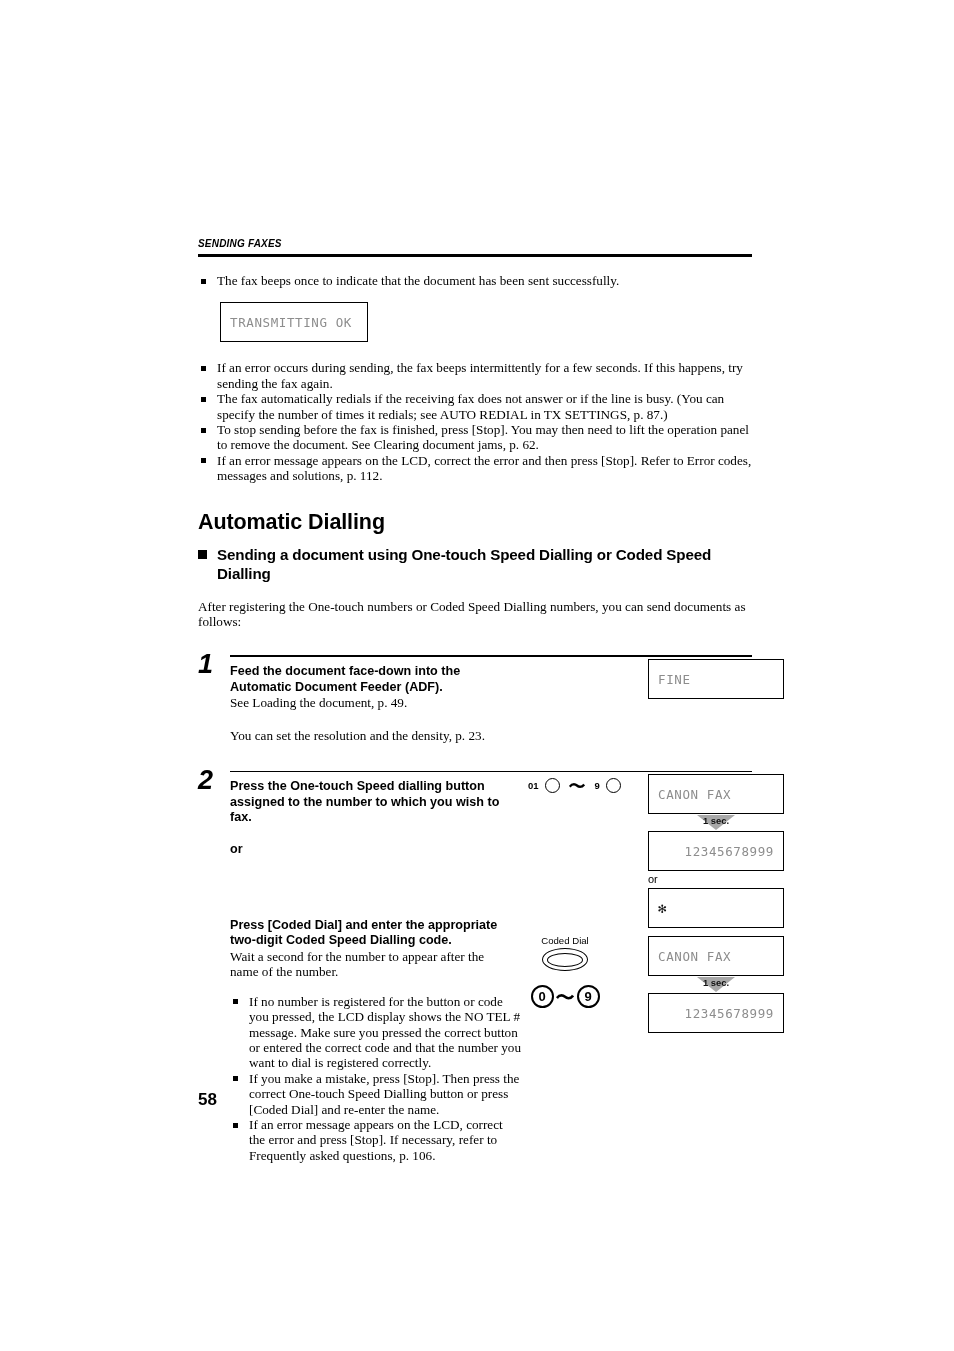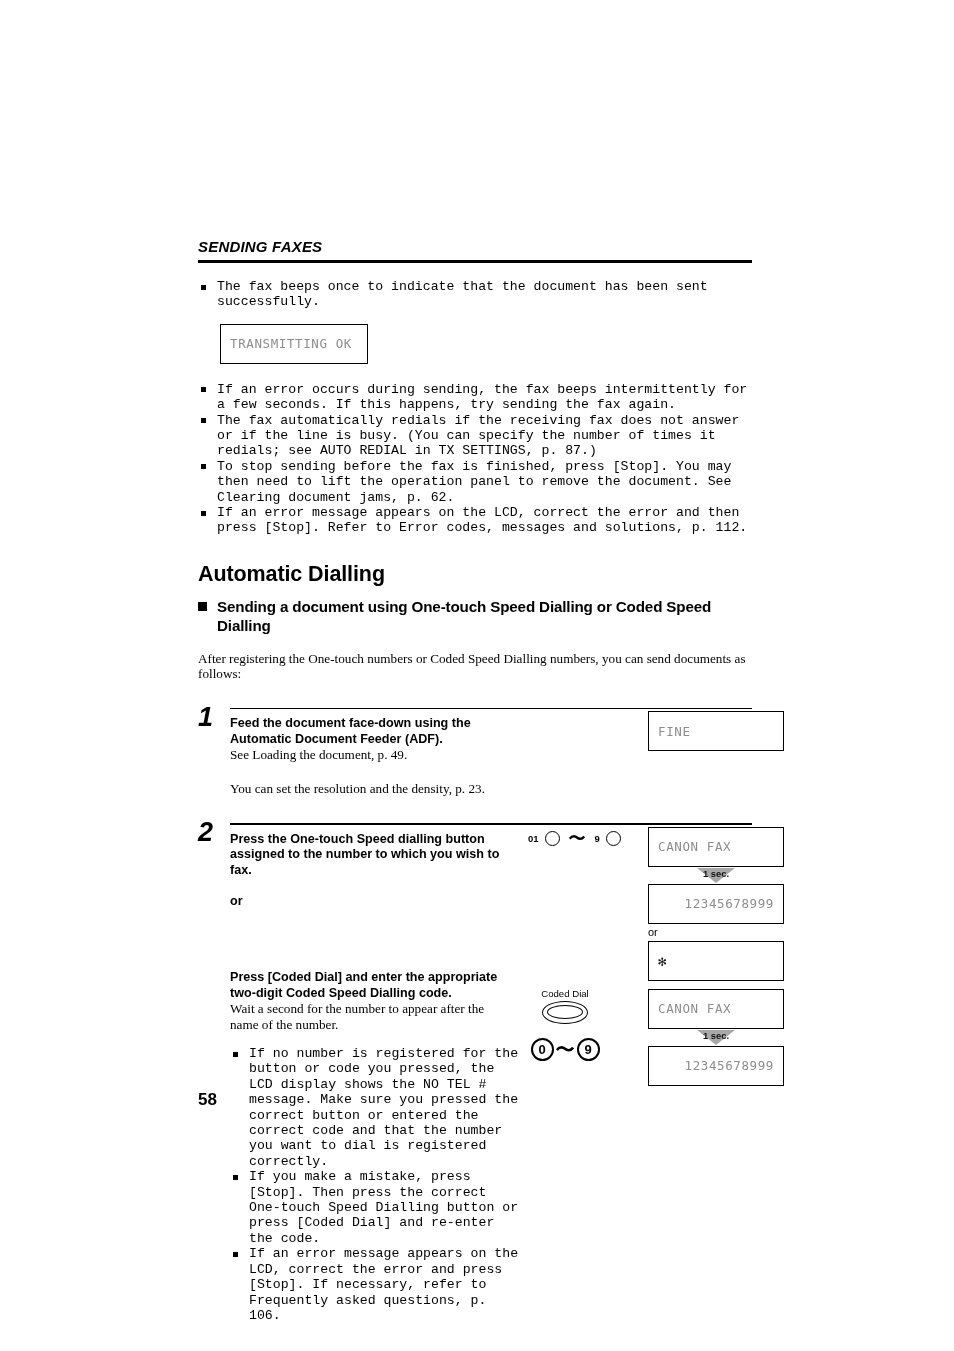--- a/index.html
+++ b/index.html
@@ -26,21 +26,21 @@
     left: 198px;
     top: 238px;
     width: 554px;
   }
 
   
   .runhead {
     font-family: "Liberation Sans", sans-serif;
     font-weight: bold;
     font-style: italic;
-    font-size: 15px;
+    font-size: 10px;
     letter-spacing: 0.2px;
     color: #000;
     margin: 0 0 5px 0;
   }
   .runrule {
     height: 3px;
     background: #000;
     width: 100%;
     margin-bottom: 16px;
   }
@@ -50,21 +50,20 @@
     list-style: none;
     margin: 0;
     padding: 0;
   }
   ul.bl > li {
     position: relative;
     padding-left: 19px;
     font-size: 13.2px;
     line-height: 15.4px;
     margin-bottom: 0px;
-    font-family: Liberation Mono, monospace;
   }
   ul.bl > li .sq {
     position: absolute;
     left: 3px;
     top: 5.5px;
     width: 5px;
     height: 5px;
     background: #000;
   }
   .gap18 { height: 18px; }
@@ -355,21 +354,21 @@
     </h2>
 
     <p class="intro">After registering the One-touch numbers or Coded Speed Dialling numbers, you can send documents as follows:</p>
 
     <div class="step" style="margin-top:26px">
       <div class="num">1</div>
       <div class="rule"></div>
       <div class="body">
         <div class="col-text">
           <p class="bold-lead">
-            <span>Feed the document face-down using the</span><br>
+            <span>Feed the document face-down into the</span><br>
             <span>Automatic Document Feeder (ADF).</span>
           </p>
           <p class="plain">See Loading the document, p. 49.</p>
           <div style="height:18px"></div>
           <p class="plain">You can set the resolution and the density, p. 23.</p>
         </div>
 
         <div class="lcdcol" style="top:2px">
           <div class="lcd">
             <span>FINE</span>
@@ -405,21 +404,21 @@
 
           <div style="height:14px"></div>
 
           <ul class="bl">
             <li>
               <span class="sq"></span>
               <span>If no number is registered for the button or code you pressed, the LCD display shows the NO TEL # message. Make sure you pressed the correct button or entered the correct code and that the number you want to dial is registered correctly.</span>
             </li>
             <li>
               <span class="sq"></span>
-              <span>If you make a mistake, press [Stop]. Then press the correct One-touch Speed Dialling button or press [Coded Dial] and re-enter the code.</span>
+              <span>If you make a mistake, press [Stop]. Then press the correct One-touch Speed Dialling button or press [Coded Dial] and re-enter the name.</span>
             </li>
             <li>
               <span class="sq"></span>
               <span>If an error message appears on the LCD, correct the error and press [Stop]. If necessary, refer to Frequently asked questions, p. 106.</span>
             </li>
           </ul>
         </div>
 
         <div class="keys">
 

